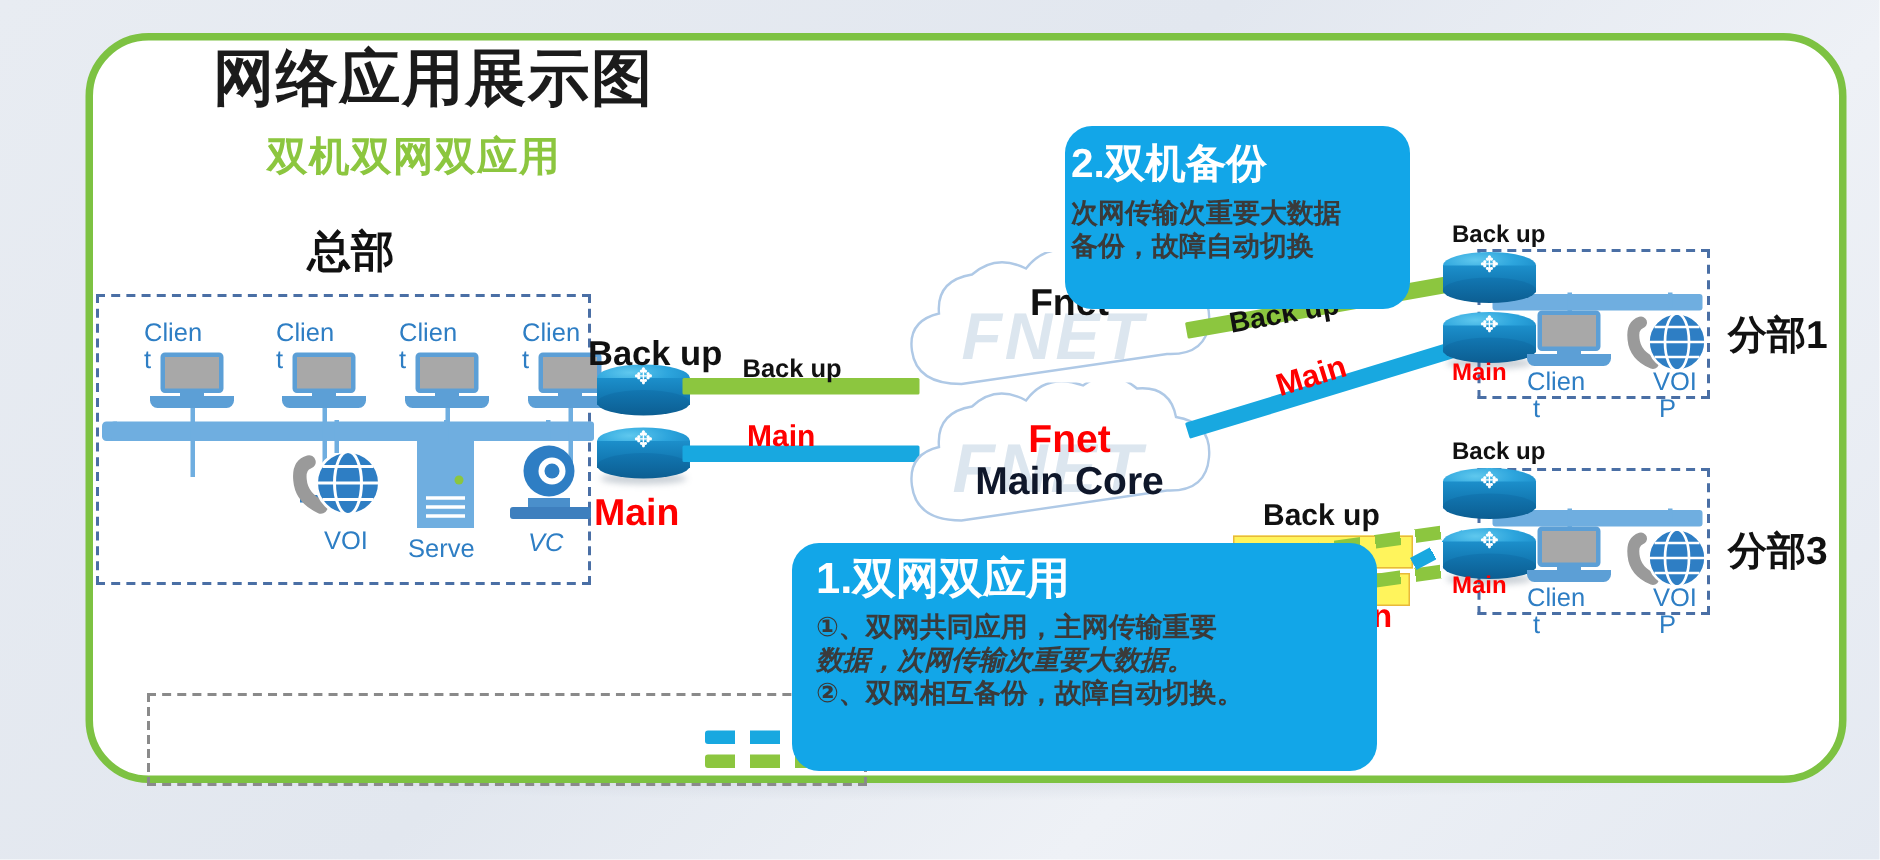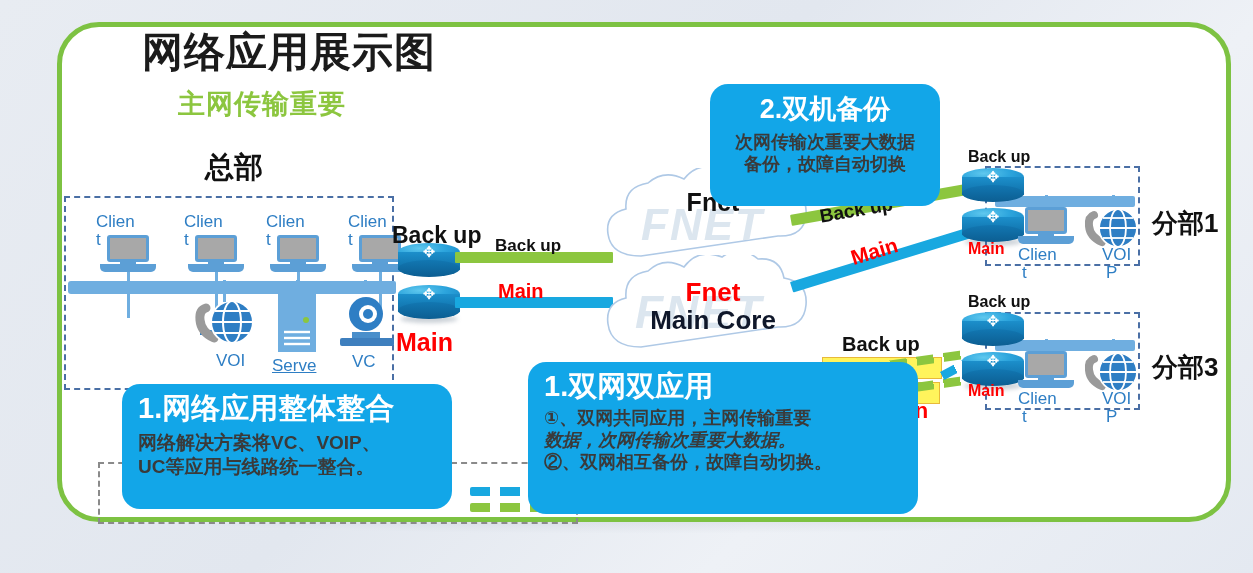--- a/index.html
+++ b/index.html
@@ -139,21 +139,21 @@
 </style>
 </head>
 <body>
 
 <div id="stage">
 
   <div class="panel-shadow"></div>
   <div class="panel"></div>
 
   <div class="abs title">网络应用展示图</div>
-  <div class="abs subtitle">主网传输重要</div>
+  <div class="abs subtitle">双机双网双应用</div>
   <div class="abs hq-title">总部</div>
 
   <div class="abs hq-box"></div>
   <div class="abs hq-bus-cap"></div>
   <div class="abs hq-bus"></div>
 
   <div class="abs" style="left:100px;top:235px;">
     <div class="laptop">
       <div class="lt-screen"></div>
         <div class="lt-neck"></div>
@@ -217,24 +217,24 @@
     <div class="stem" style="left:22px;top:-14px;height:16px;"></div>
     <svg width="46" height="62">
       <rect x="4" y="0" width="38" height="58" fill="#6FAEE0"></rect>
       <circle cx="32" cy="26" r="3" fill="#8BC63F"></circle>
       <g stroke="#ffffff" stroke-width="2.4">
         <line x1="10" y1="38" x2="36" y2="38"></line>
         <line x1="10" y1="44" x2="36" y2="44"></line>
         <line x1="10" y1="50" x2="36" y2="50"></line>
       </g>
     </svg>
-    <div class="dev-label" style="left:-2px;top:62px;text-decoration:underline;">Serve</div>
-  </div>
-
-  <div class="abs" style="left:336px;top:294px;">
+    <div class="dev-label" style="left:-2px;top:62px;">Serve</div>
+  </div>
+
+  <div class="abs" style="left:336px;top:294px;font-style:italic;">
     <div class="stem" style="left:28px;top:-14px;height:14px;"></div>
     <svg width="62" height="58">
       <circle cx="30" cy="20" r="17" fill="#2E7EC4"></circle>
       <circle cx="32" cy="20" r="9" fill="#ffffff"></circle>
       <circle cx="32" cy="20" r="5" fill="#2E7EC4"></circle>
       <path d="M16,38 h28 v6 h-28 z" fill="#4A8FCB"></path>
       <rect x="4" y="44" width="54" height="8" rx="2" fill="#3E7FBE"></rect>
     </svg>
     <div class="dev-label" style="left:16px;top:58px;">VC</div>
   </div>
@@ -410,32 +410,27 @@
 
     <div class="branch-name" style="left:1152px;top:350px;">分部3</div>
   </div>
 
   <div class="bottom-box"></div>
   <div class="abs dash-seg" style="left:470px;top:487px;width:100px;
        background:repeating-linear-gradient(to right,#18A8E0 0 20px,transparent 20px 30px);"></div>
   <div class="abs dash-seg" style="left:470px;top:503px;width:100px;
        background:repeating-linear-gradient(to right,#8CC63F 0 20px,transparent 20px 30px);"></div>
 
-  <div class="callout" style="left:710px;top:84px;width:230px;height:122px;padding:10px 4px;text-align:center;">
+  <div class="callout" style="left:710px;top:84px;width:230px;height:122px;padding:10px 4px;">
     <h4 style="font-size:27px;">2.双机备份</h4>
     <p style="font-size:18px;margin-top:8px;">次网传输次重要大数据</p>
     <p style="font-size:18px;">备份，故障自动切换</p>
   </div>
 
-  <div class="callout" style="left:122px;top:384px;width:330px;height:125px;padding:8px 16px;">
-    <h4 style="font-size:29px;">1.网络应用整体整合</h4>
-    <p style="font-size:19px;margin-top:7px;">网络解决方案将VC、VOIP、</p>
-    <p style="font-size:19px;">UC等应用与线路统一整合。</p>
-  </div>
 
   <div class="callout" style="left:528px;top:362px;width:390px;height:152px;padding:8px 16px;">
     <h4 style="font-size:29px;">1.双网双应用</h4>
     <p style="font-size:18px;margin-top:6px;">①、双网共同应用，主网传输重要</p>
     <p style="font-size:18px;font-style:italic;">数据，次网传输次重要大数据。</p>
-    <p style="font-size:18px;font-family:Liberation Serif, serif;">②、双网相互备份，故障自动切换。</p>
+    <p style="font-size:18px;">②、双网相互备份，故障自动切换。</p>
   </div>
 
 </div>
 
 </body></html>

